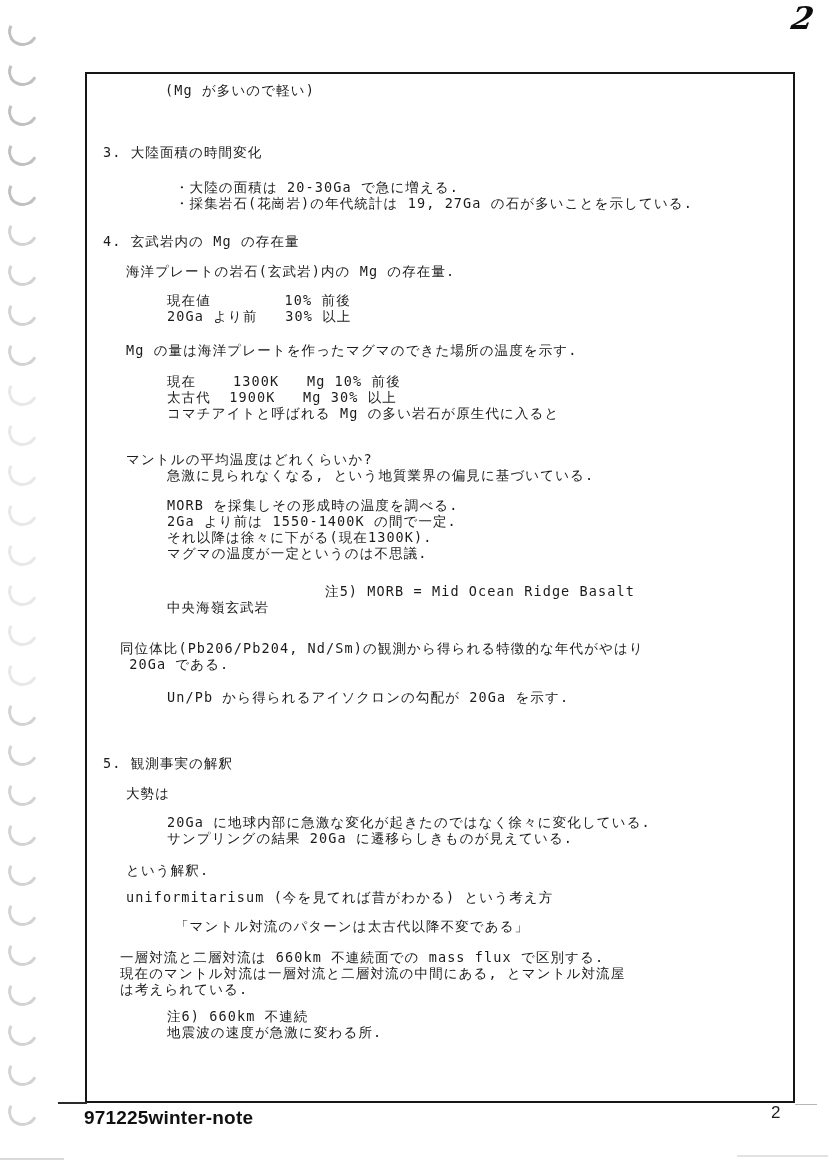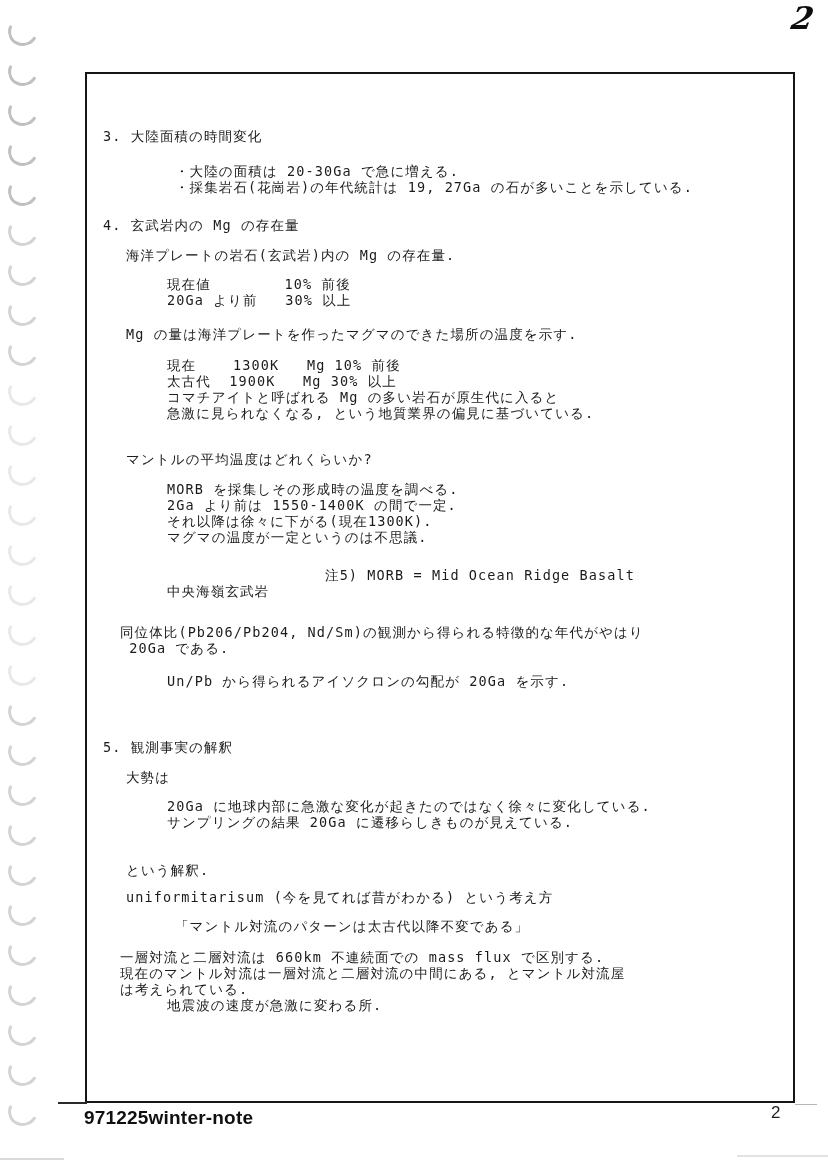--- a/index.html
+++ b/index.html
@@ -99,52 +99,54 @@
     <div class="hole" style="left: 8px; top: 977px; opacity: 0.38;"></div>
     <div class="hole" style="left: 8px; top: 1017px; opacity: 0.38;"></div>
     <div class="hole" style="left: 8px; top: 1057px; opacity: 0.38;"></div>
     <div class="hole" style="left: 8px; top: 1097px; opacity: 0.38;"></div>
   </div>
 
 <div class="handwritten">2</div>
 
 <div class="note-box">
   <div class="note-content" id="note-lines">
+      <div class="line" style="margin-left: 78px; margin-top: 0px;">(Mg が多いので軽い)</div>
       <div class="line" style="margin-left: 16px; margin-top: 46px;">3. 大陸面積の時間変化</div>
       <div class="line" style="margin-left: 88px; margin-top: 19px;">・大陸の面積は 20-30Ga で急に増える.</div>
       <div class="line" style="margin-left: 88px; margin-top: 0px;">・採集岩石(花崗岩)の年代統計は 19, 27Ga の石が多いことを示している.</div>
       <div class="line" style="margin-left: 16px; margin-top: 22px;">4. 玄武岩内の Mg の存在量</div>
       <div class="line" style="margin-left: 39px; margin-top: 14px;">海洋プレートの岩石(玄武岩)内の Mg の存在量.</div>
       <div class="line" style="margin-left: 80px; margin-top: 13px;">現在値        10% 前後</div>
       <div class="line" style="margin-left: 80px; margin-top: 0px;">20Ga より前   30% 以上</div>
       <div class="line" style="margin-left: 39px; margin-top: 18px;">Mg の量は海洋プレートを作ったマグマのできた場所の温度を示す.</div>
       <div class="line" style="margin-left: 80px; margin-top: 15px;">現在    1300K   Mg 10% 前後</div>
       <div class="line" style="margin-left: 80px; margin-top: 0px;">太古代  1900K   Mg 30% 以上</div>
       <div class="line" style="margin-left: 80px; margin-top: 0px;">コマチアイトと呼ばれる Mg の多い岩石が原生代に入ると</div>
+      <div class="line" style="margin-left: 39px; margin-top: 30px;">マントルの平均温度はどれくらいか?</div>
       <div class="line" style="margin-left: 80px; margin-top: 0px;">急激に見られなくなる, という地質業界の偏見に基づいている.</div>
-      <div class="line" style="margin-left: 39px; margin-top: 30px;">マントルの平均温度はどれくらいか?</div>
       <div class="line" style="margin-left: 80px; margin-top: 14px;">MORB を採集しその形成時の温度を調べる.</div>
       <div class="line" style="margin-left: 80px; margin-top: 0px;">2Ga より前は 1550-1400K の間で一定.</div>
       <div class="line" style="margin-left: 80px; margin-top: 0px;">それ以降は徐々に下がる(現在1300K).</div>
       <div class="line" style="margin-left: 80px; margin-top: 0px;">マグマの温度が一定というのは不思議.</div>
       <div class="line" style="margin-left: 80px; margin-top: 22px; text-align: center;">注5) MORB = Mid Ocean Ridge Basalt</div>
       <div class="line" style="margin-left: 80px; margin-top: 0px;">中央海嶺玄武岩</div>
       <div class="line" style="margin-left: 33px; margin-top: 25px;">同位体比(Pb206/Pb204, Nd/Sm)の観測から得られる特徴的な年代がやはり</div>
       <div class="line" style="margin-left: 33px; margin-top: 0px;"> 20Ga である.</div>
       <div class="line" style="margin-left: 80px; margin-top: 17px;">Un/Pb から得られるアイソクロンの勾配が 20Ga を示す.</div>
       <div class="line" style="margin-left: 16px; margin-top: 50px;">5. 観測事実の解釈</div>
       <div class="line" style="margin-left: 39px; margin-top: 14px;">大勢は</div>
       <div class="line" style="margin-left: 80px; margin-top: 13px;">20Ga に地球内部に急激な変化が起きたのではなく徐々に変化している.</div>
       <div class="line" style="margin-left: 80px; margin-top: 0px;">サンプリングの結果 20Ga に遷移らしきものが見えている.</div>
-      <div class="line" style="margin-left: 39px; margin-top: 32px;">という解釈.</div>
+      <div class="line" style="margin-left: 39px; margin-top: 16px;">という解釈.</div>
       <div class="line" style="margin-left: 39px; margin-top: 11px;">uniformitarisum (今を見てれば昔がわかる) という考え方</div>
       <div class="line" style="margin-left: 88px; margin-top: 13px;">「マントル対流のパターンは太古代以降不変である」</div>
       <div class="line" style="margin-left: 33px; margin-top: 15px;">一層対流と二層対流は 660km 不連続面での mass flux で区別する.</div>
       <div class="line" style="margin-left: 33px; margin-top: 0px;">現在のマントル対流は一層対流と二層対流の中間にある, とマントル対流屋</div>
       <div class="line" style="margin-left: 33px; margin-top: 0px;">は考えられている.</div>
+      <div class="line" style="margin-left: 80px; margin-top: 11px;">注6) 660km 不連続</div>
       <div class="line" style="margin-left: 80px; margin-top: 0px;">地震波の速度が急激に変わる所.</div>
     </div>
 </div>
 
 <div class="rule-left"></div>
 <div class="rule-right"></div>
 
 <div class="footer-filename">971225winter-note</div>
 
 <div class="footer-page">2</div>

